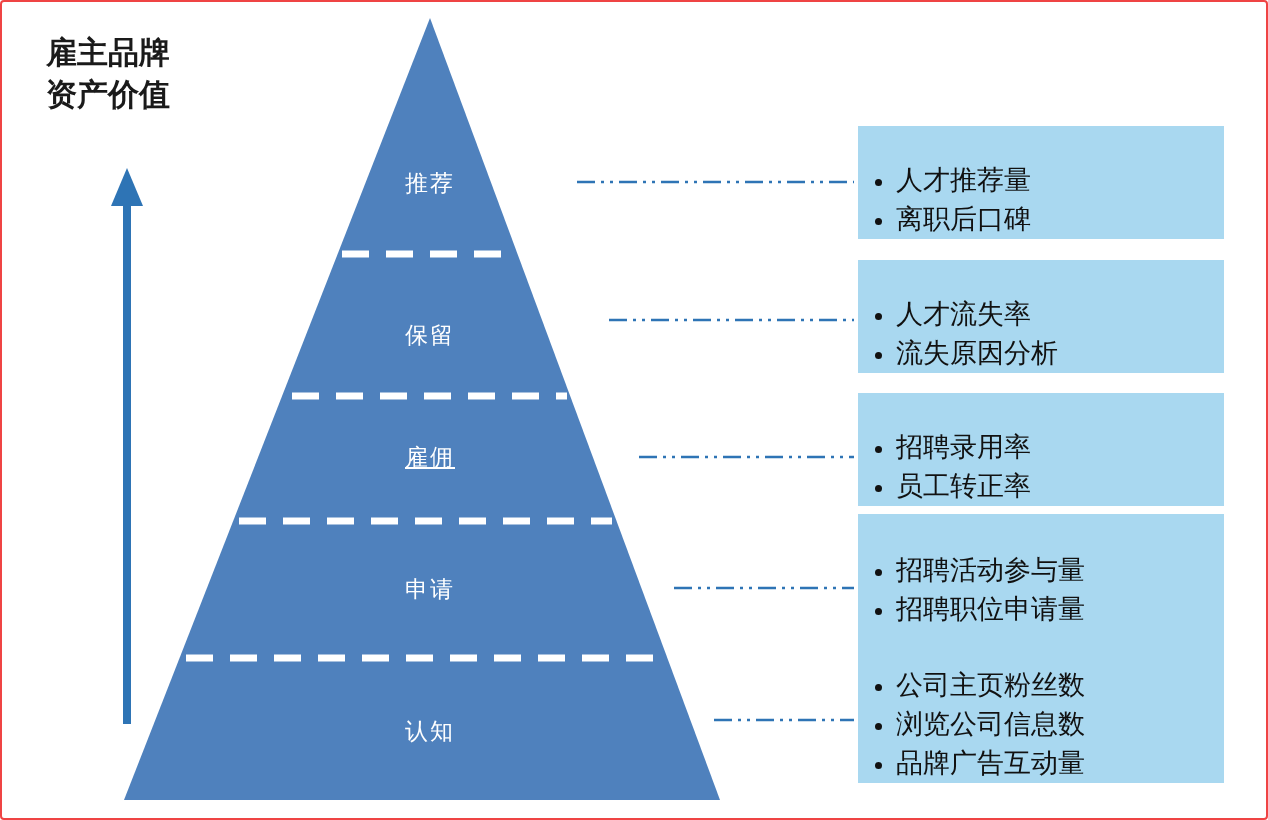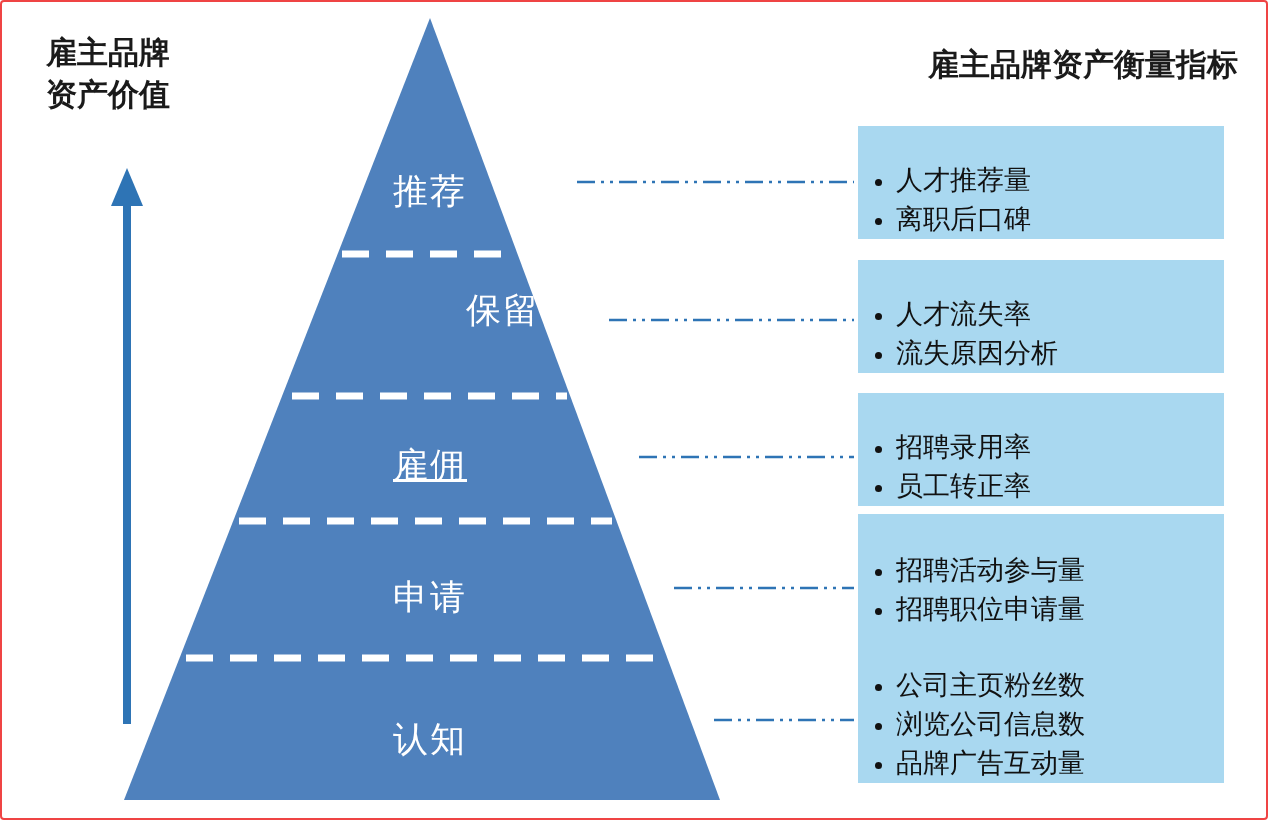--- a/index.html
+++ b/index.html
@@ -43,21 +43,21 @@
     font-size: 31px;
     font-weight: 700;
     color: #1a1a1a;
     text-align: right;
   }
   .level-label {
     position: absolute;
     left: 318px;
     width: 220px;
     text-align: center;
-    font-size: 35px;
+    font-size: 23px;
     color: #ffffff;
     font-weight: 400;
     letter-spacing: 2px;
   }
   .metric-box {
     position: absolute;
     left: 856px;
     width: 366px;
     background: var(--color-box, #a9d8f0);
     box-sizing: border-box;
@@ -99,24 +99,23 @@
     <line x1="637" y1="455" x2="852" y2="455" style="stroke: var(--color-connector, #2e74b5);" stroke-width="2.5" stroke-dasharray="18 6 3 6 3 6"></line>
     <line x1="672" y1="586" x2="852" y2="586" style="stroke: var(--color-connector, #2e74b5);" stroke-width="2.5" stroke-dasharray="18 6 3 6 3 6"></line>
     <line x1="712" y1="718" x2="852" y2="718" style="stroke: var(--color-connector, #2e74b5);" stroke-width="2.5" stroke-dasharray="18 6 3 6 3 6"></line>
 
     <line x1="125" y1="722" x2="125" y2="198" style="stroke: var(--color-arrow, #2e74b5);" stroke-width="8"></line>
     <polygon points="125,166 109,204 141,204" style="fill: var(--color-arrow, #2e74b5);"></polygon>
   </svg>
 
   <div class="left-title">雇主品牌
 资产价值</div>
-  <div class="right-title">雇主品牌资产衡量指标</div>
 
   <div class="level-label" style="top:166px;">推荐</div>
-  <div class="level-label" style="top:285px;text-align:right;">保留</div>
+  <div class="level-label" style="top:318px;">保留</div>
   <div class="level-label" style="top:440px;text-decoration:underline;">雇佣</div>
   <div class="level-label" style="top:572px;">申请</div>
   <div class="level-label" style="top:714px;font-family:Liberation Mono, monospace;">认知</div>
 
   <div class="metric-box" style="top:124px; height:113px;">
     <ul>
       <li>人才推荐量</li>
       <li>离职后口碑</li>
     </ul>
   </div>

